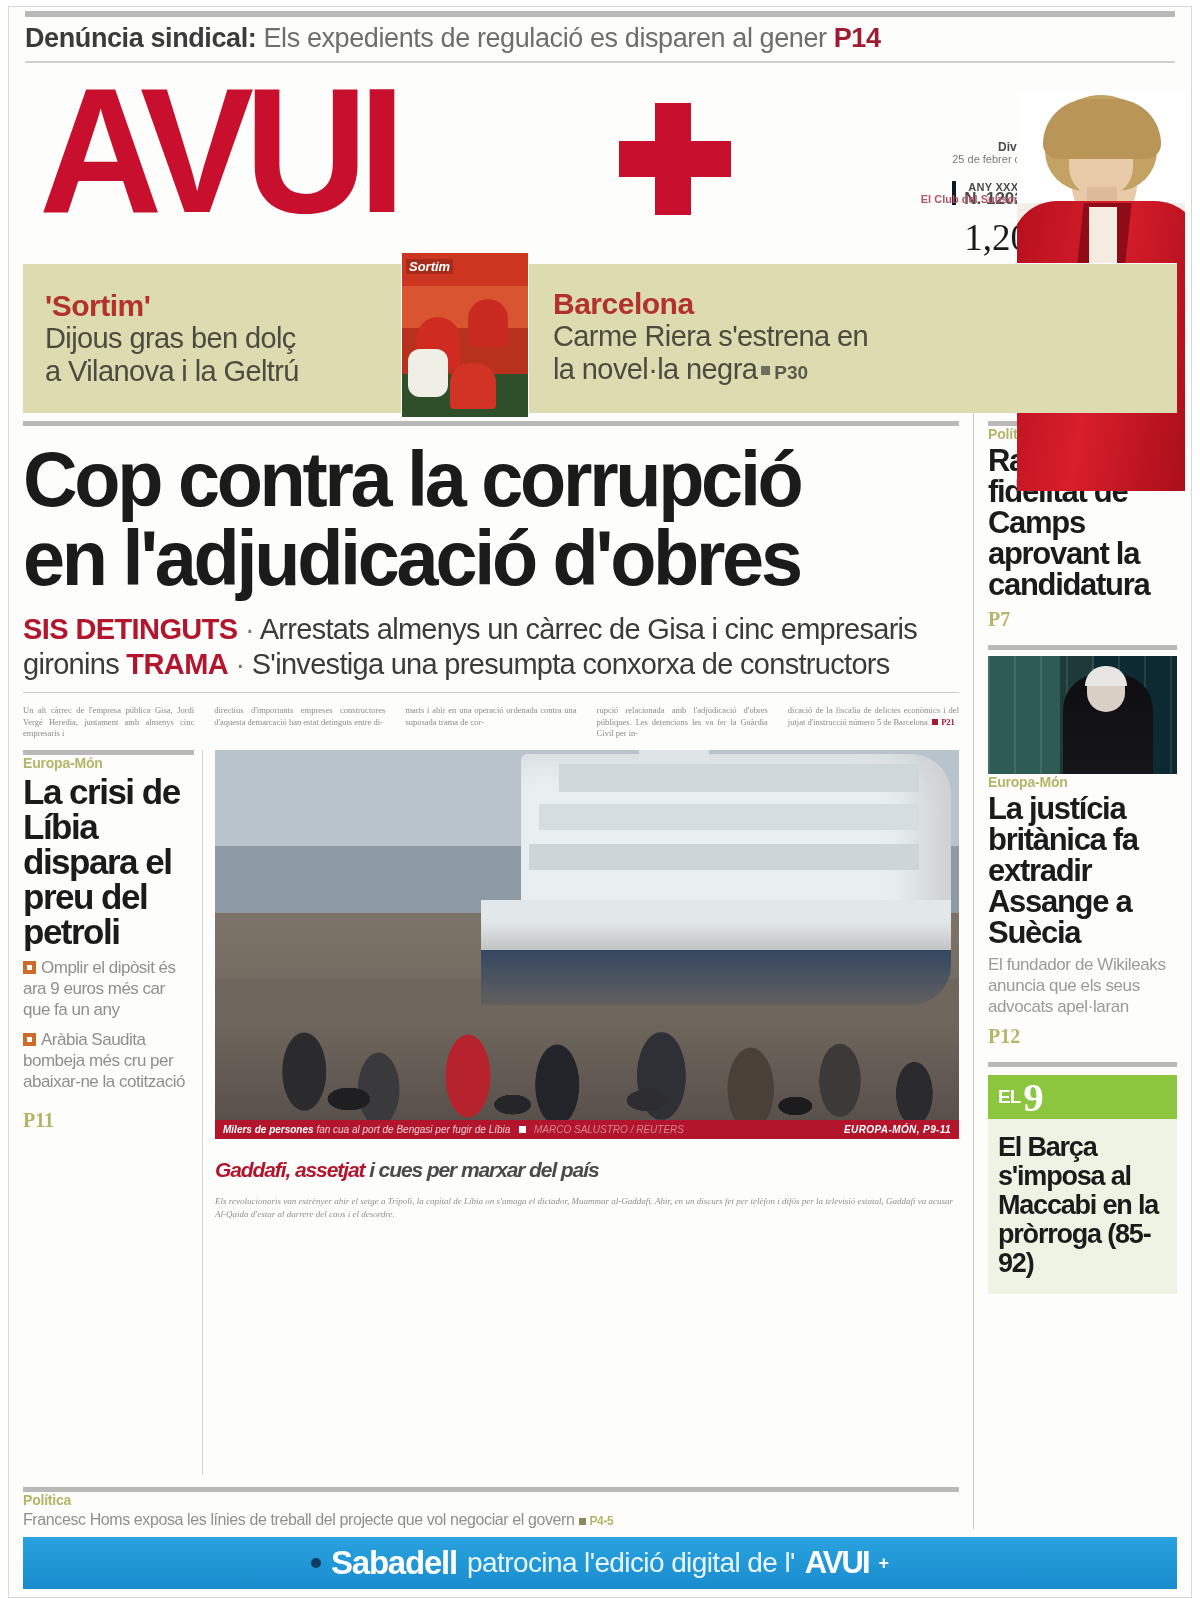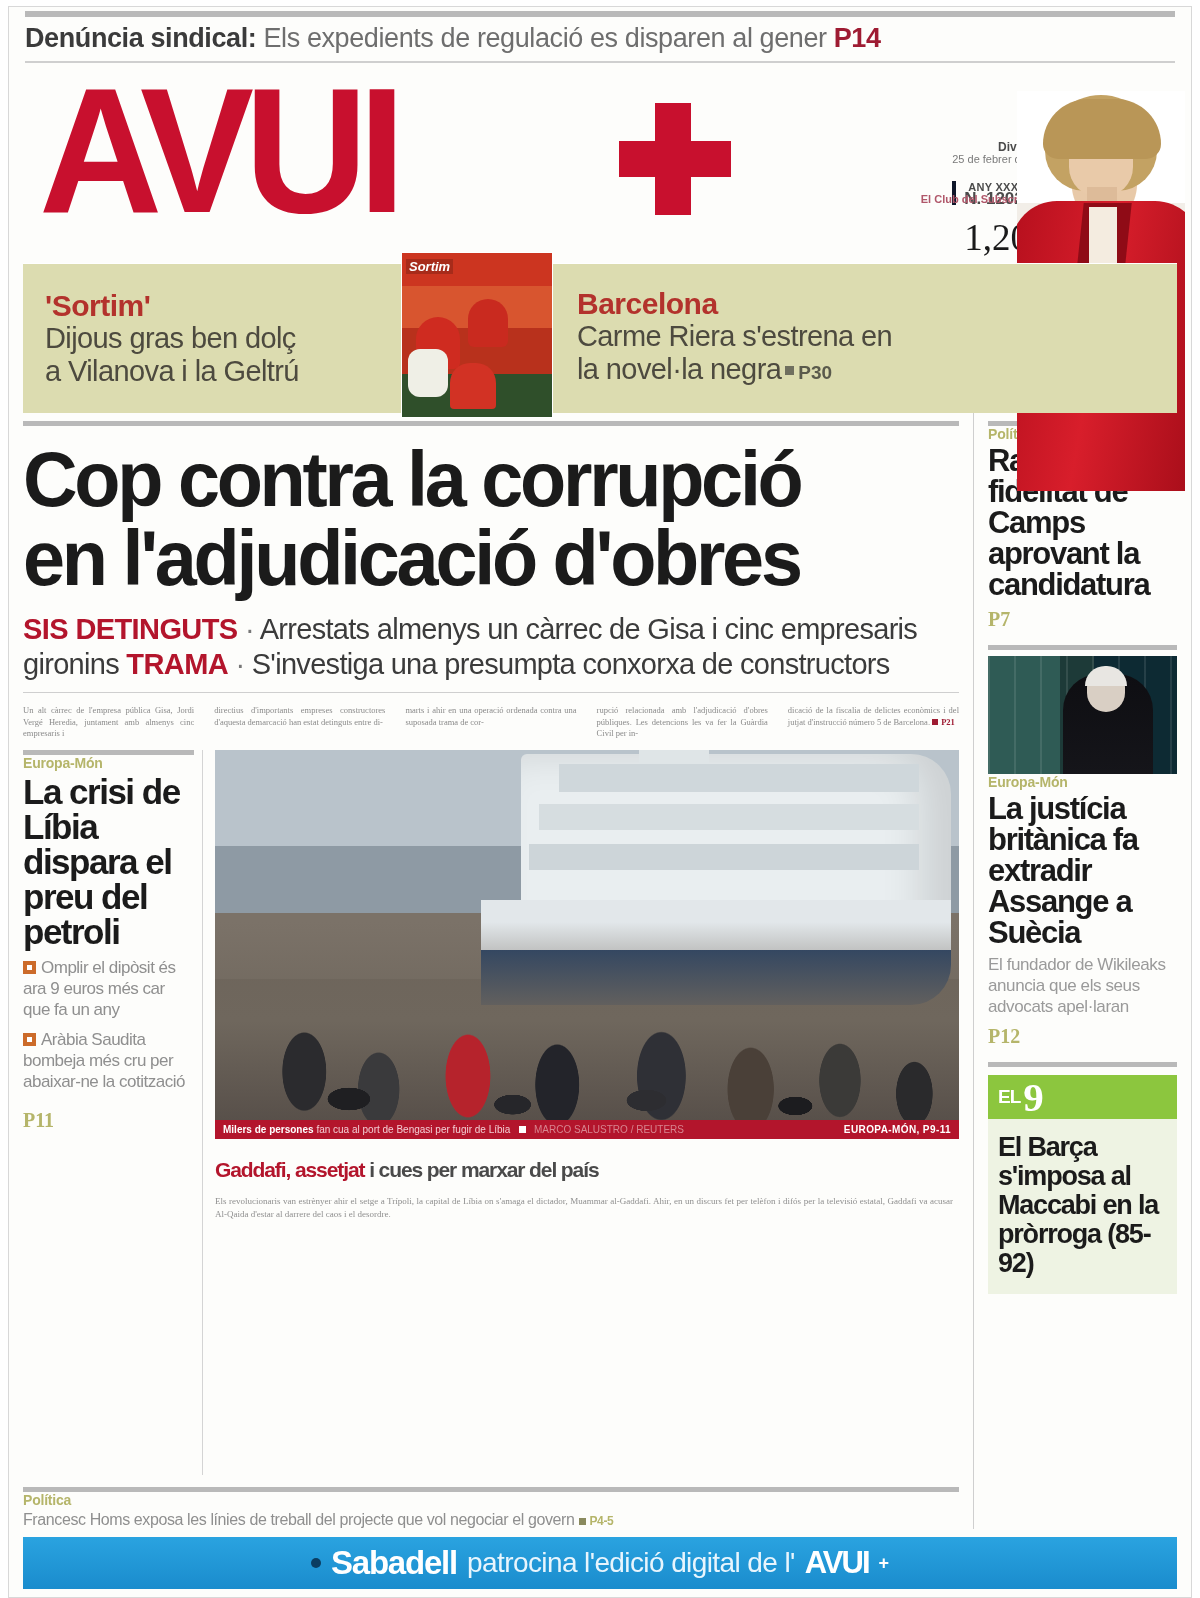--- a/index.html
+++ b/index.html
@@ -131,21 +131,21 @@
   .promo-left { width:360px; padding-left:22px; }
   .promo-kicker {
     font-size:30px; font-weight:bold; color:#b3322c; line-height:32px;
     letter-spacing:-0.5px;
   }
   .promo-text {
     font-size:29px; color:#4d4a3f; line-height:33px; letter-spacing:-0.6px;
     font-family:"Liberation Sans Narrow","Liberation Sans",sans-serif;
   }
   .promo-thumb {
-    width:152px; height:166px; margin:0 18px;
+    width:128px; height:166px; margin:0 18px;
     background:linear-gradient(#cc3520 0 20%, #d8552f 20% 46%, #b8311c 46% 74%, #2f4f2a 74% 100%);
     border:1px solid #ffffff; position:relative; overflow:hidden; flex:none;
     align-self:flex-start; margin-top:-12px;
   }
   .promo-thumb .t-label {
     position:absolute; left:4px; top:6px; font-size:13px; font-weight:bold;
     color:#fff; background:rgba(0,0,0,.18); padding:0 3px;
     font-style:italic;
   }
   .promo-thumb .cap1 { position:absolute; left:14px; top:64px; width:44px; height:52px; background:#cf2b20; border-radius:22px 22px 6px 6px; }
@@ -217,21 +217,21 @@
   }
   .bul .sq {
     display:inline-block; width:13px; height:13px; background:#cc6b2a;
     margin-right:5px; vertical-align:-1px; position:relative;
   }
   .bul .sq::after {
     content:""; position:absolute; left:4px; top:4px; width:5px; height:5px; background:#fff;
   }
   .pgref { font-size:20px; font-weight:bold; color:#b5b56a; padding-top:8px;font-family:Liberation Serif, serif; }
 
-  .photoblock { flex:1; display:flex; flex-direction:column; }
+  .photoblock { flex:1; display:flex; flex-direction:column;font-style:italic; }
   .photo {
     height:370px; position:relative; overflow:hidden;
     background:linear-gradient(#b9c3cb 0 26%, #8e9aa4 26% 44%, #7b7268 44% 62%, #6d645a 62% 100%);
   }
   .photo .ship {
     position:absolute; right:8px; top:4px; width:430px; height:200px;
     background:#e9eef0; border-radius:6px 40px 6px 6px;
     box-shadow:inset -30px 0 40px rgba(0,0,0,.12);
   }
   .photo .shiphull {

